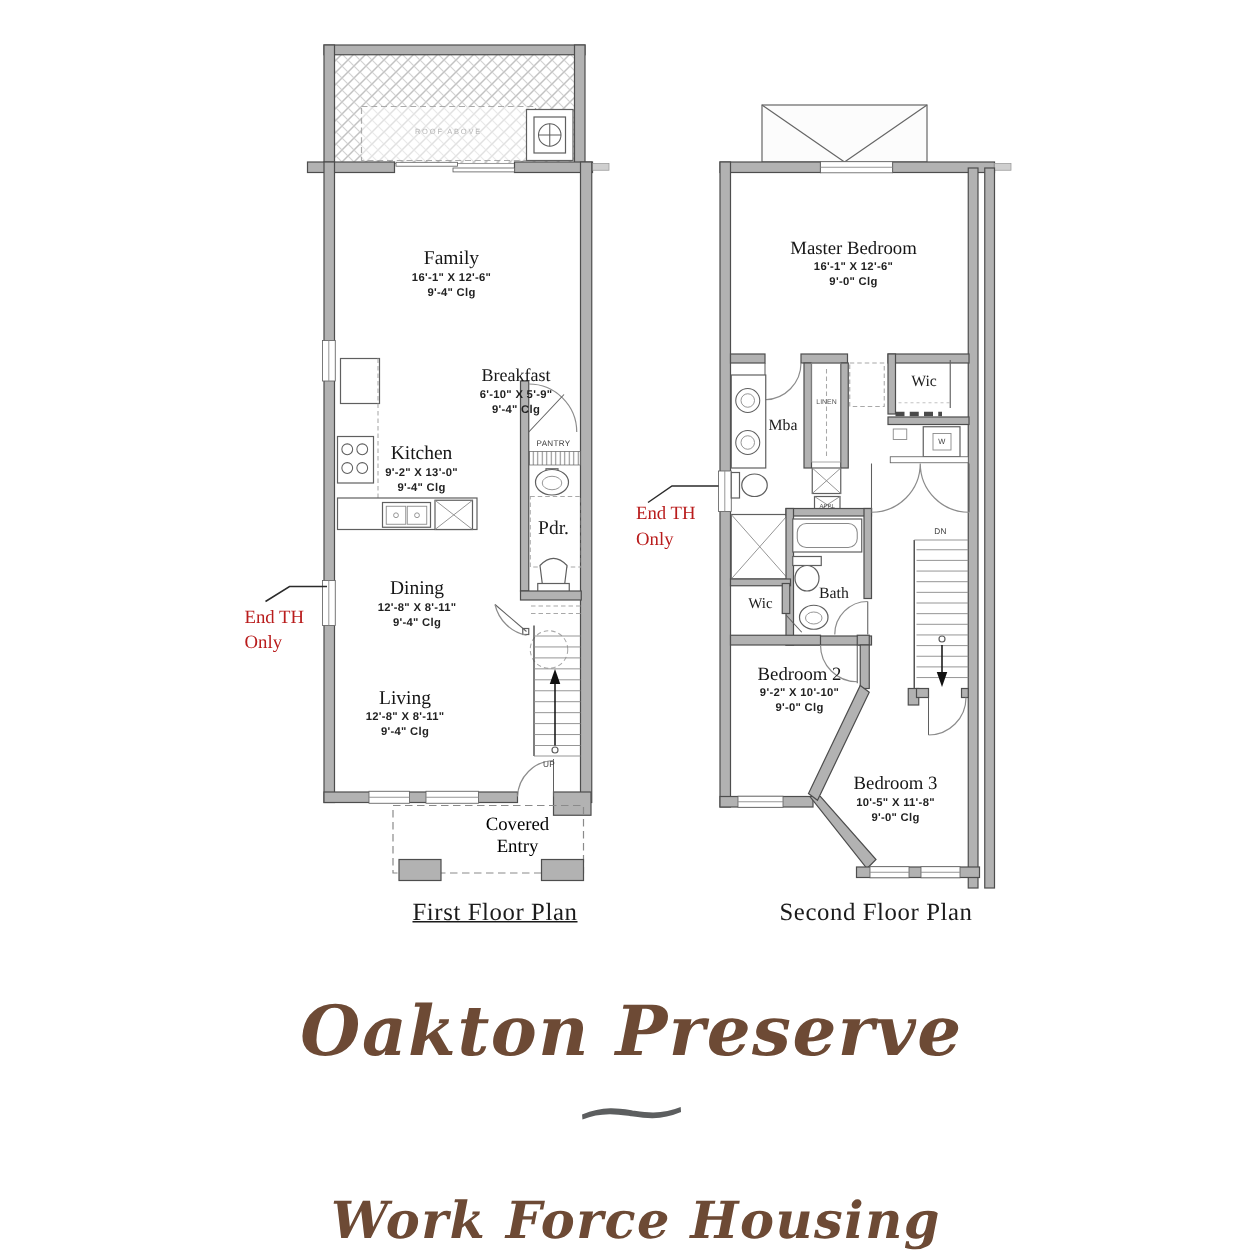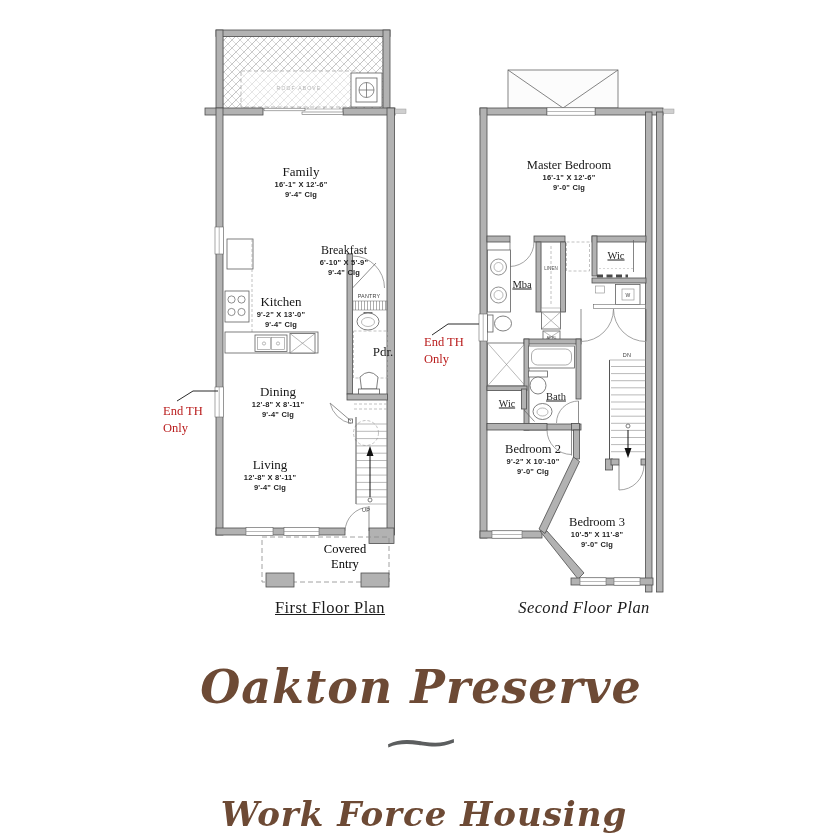--- a/index.html
+++ b/index.html
@@ -13,21 +13,21 @@
   .ln {stroke:#5f5f5f;fill:none;stroke-width:.7;}
   .thin{stroke:#8a8a8a;fill:none;stroke-width:.6;}
   .arc{stroke:#8c8c8c;fill:none;stroke-width:.8;}
   .dsh{stroke:#a8a8a8;fill:none;stroke-dasharray:3 2;stroke-width:.7;}
   .win{fill:#ffffff;stroke:#5f5f5f;stroke-width:.55;}
   
   .lab{position:absolute;white-space:nowrap;color:#1c1c1c;}
   .room{position:absolute;transform:translateX(-50%);text-align:center;white-space:nowrap;}
   .rn{font:13px "Liberation Serif",serif;color:#161616;}
   .rd{font:bold 7.5px "Liberation Sans",sans-serif;color:#222;line-height:1.3;letter-spacing:.2px;}
-  .sm{font:10.5px "Liberation Serif",serif;transform:translate(-50%,-50%);text-decoration:underline;}
+  .sm{font:10.5px "Liberation Serif",serif;transform:translate(-50%,-50%);}
   .pdr{font:13px "Liberation Serif",serif;transform:translate(-50%,-50%);}
   .tn{font:5.5px "Liberation Sans",sans-serif;color:#3d3d3d;transform:translate(-50%,-50%);letter-spacing:.2px;}
   .tn2{font:4.6px "Liberation Sans",sans-serif;color:#555;transform:translate(-50%,-50%);}
   .ghost{font:5px "Liberation Sans",sans-serif;color:#b5b5b5;transform:translate(-50%,-50%);letter-spacing:1.2px;}
   .endth{position:absolute;font:12.5px "Liberation Serif",serif;line-height:1.35;color:#b91c1c;}
   .caption{position:absolute;transform:translateX(-50%);font:16.5px "Liberation Serif",serif;
            color:#1b1b1b;letter-spacing:.4px;}
   .ctr2{line-height:1.15;font:12.5px "Liberation Serif",serif;}
   
   .brand-title{position:absolute;transform:translateX(-50%);font:italic bold 46px "DejaVu Serif",serif;
@@ -328,21 +328,21 @@
     <div class="rd">12'-8" X 8'-11"</div>
     <div class="rd">9'-4" Clg</div>
   </div>
   <div class="room" style="left:270px;top:457px;">
     <div class="rn">Living</div>
     <div class="rd">12'-8" X 8'-11"</div>
     <div class="rd">9'-4" Clg</div>
   </div>
 
   <div class="lab tn" style="left:369px;top:296px;font-size:5.4px;">PANTRY</div>
-  <div class="lab pdr" style="left:369px;top:352px;margin-left:14px;">Pdr.</div>
+  <div class="lab pdr" style="left:369px;top:352px;">Pdr.</div>
   <div class="lab tn" style="left:366px;top:510px;">UP</div>
   <div class="room ctr2" style="left:345px;top:542px;">
     <div>Covered</div>
     <div>Entry</div>
   </div>
   <div class="endth" style="left:163px;top:403px;">
     <div>End TH</div>
     <div>Only</div>
   </div>
   <div class="caption" style="left:330px;top:598px;text-decoration:underline;">First Floor Plan</div>
@@ -368,18 +368,18 @@
   <div class="lab sm" style="left:616px;top:255px;">Wic</div>
   <div class="lab tn" style="left:628px;top:294.5px;font-size:5px;">W</div>
   <div class="lab tn2" style="left:551.5px;top:336.5px;font-size:4px;">APPL</div>
   <div class="lab sm" style="left:556px;top:396px;">Bath</div>
   <div class="lab sm" style="left:507px;top:403px;font-size:10px;">Wic</div>
   <div class="lab tn" style="left:627px;top:355px;">DN</div>
   <div class="endth" style="left:424px;top:334px;">
     <div>End TH</div>
     <div>Only</div>
   </div>
-  <div class="caption" style="left:584px;top:598px;font-style:italic;">Second Floor Plan</div>
+  <div class="caption" style="left:584px;top:598px;">Second Floor Plan</div>
 
   <div class="brand-title" style="left: 421px; top: 660px; color: rgb(109, 74, 53);">Oakton Preserve</div>
   <div class="orn" style="left: 421px; top: 716px; color: rgb(92, 94, 95);"><span>~</span></div>
   <div class="brand-sub" style="left: 424px; top: 758px; color: rgb(109, 74, 53); margin-top: 36px;">Work Force Housing</div>
 </div>
 
 </body></html>

